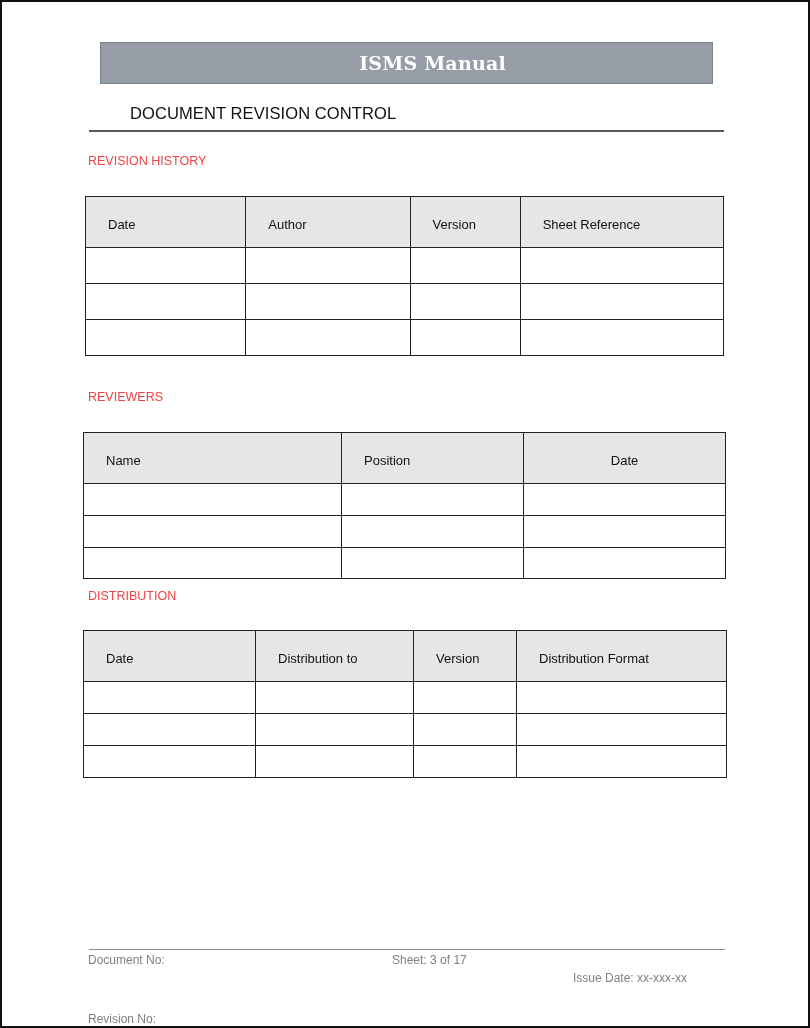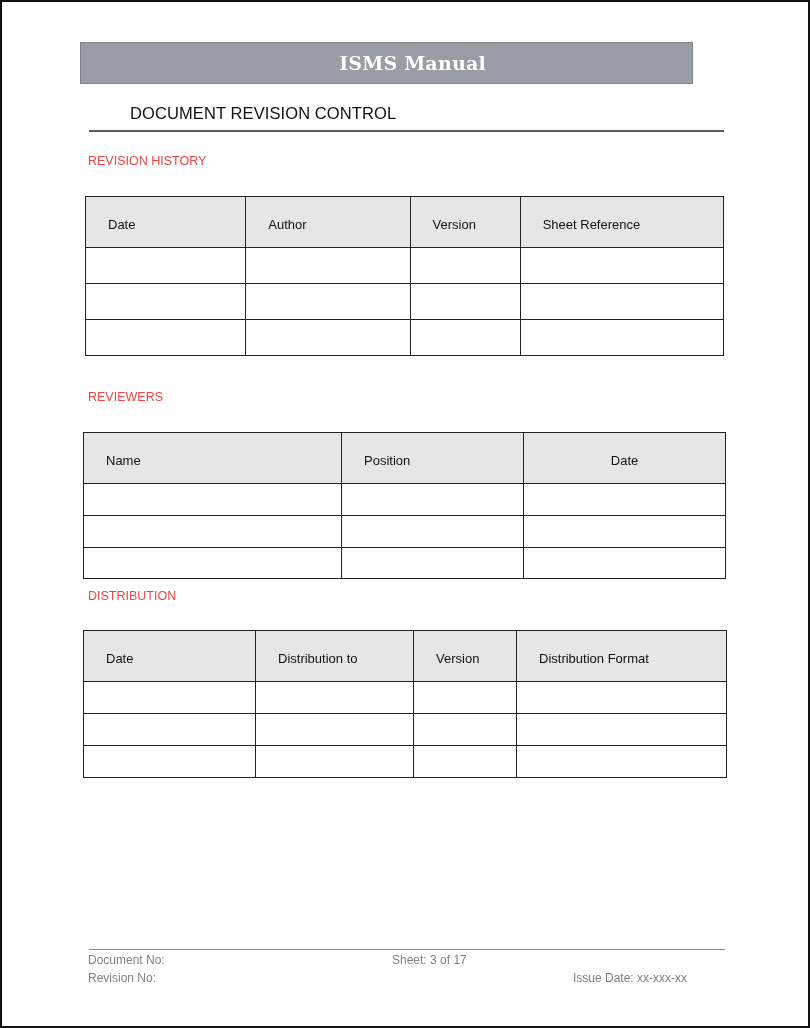--- a/index.html
+++ b/index.html
@@ -1,18 +1,18 @@
 <!DOCTYPE html>
 <html><head>
 <meta charset="utf-8">
 <style>
   html, body { margin: 0; padding: 0; background: #ffffff; }
   body { width: 810px; height: 1028px; position: relative; overflow: hidden; font-family: "Liberation Sans", "DejaVu Sans", sans-serif; color: #1a1a1a; }
   .page { position: absolute; left: 0; top: 0; width: 806px; height: 1024px; border: 2px solid #111; background: #fff; }
-  .banner { position: absolute; left: 78px; top: 40px; width: 611px; height: 40px; background: #979ea7; border: 1px solid #7d838b; display: flex; align-items: center; justify-content: center; text-align: right; }
+  .banner { position: absolute; left: 98px; top: 40px; width: 611px; height: 40px; background: #979ea7; border: 1px solid #7d838b; display: flex; align-items: center; justify-content: center; text-align: right; }
   .banner span { font-family: "DejaVu Serif", "Liberation Serif", serif; font-weight: bold; font-size: 19px; color: #ffffff; letter-spacing: 0.2px; margin-left: 52px; }
   .doc-title { position: absolute; left: 88px; top: 102px; font-size: 16.5px; color: #111; letter-spacing: 0.1px; margin-left: 40px; }
   .title-rule { position: absolute; left: 87px; top: 128px; width: 635px; height: 0; border-top: 2px solid #5a5a5a; }
   .section-label { position: absolute; font-size: 12.5px; color: #ef4444; }
   table.grid { position: absolute; border-collapse: collapse; table-layout: fixed; }
   table.grid th, table.grid td { border: 1.3px solid #222; padding: 15px; }
   table.grid th { background: #e6e6e6; font-weight: normal; font-size: 13px; text-align: left; vertical-align: top; color: #111; }
   table.grid th span { display: block; padding: 5px 0 0 7px; }
   table.grid th.center span { text-align: center; padding-left: 0; }
   .footer-rule { position: absolute; left: 87px; top: 947px; width: 636px; border-top: 1.5px solid #8c8c8c; }
@@ -154,16 +154,16 @@
         <td></td>
         <td></td>
         <td></td>
         <td></td>
       </tr>
     </tbody>
   </table>
 
   <div class="footer-rule"></div>
   <div class="footer-text" style="left:86px; top:951px;">Document No:</div>
-  <div class="footer-text" style="left:86px; top:969px;">Revision No:</div>
+  <div class="footer-text" style="left:86px; top:1010px;">Revision No:</div>
   <div class="footer-text" style="left:390px; top:951px;">Sheet: 3 of 17</div>
   <div class="footer-text" style="left:571px; top:969px;">Issue Date: xx-xxx-xx</div>
 </div>
 
 </body></html>

